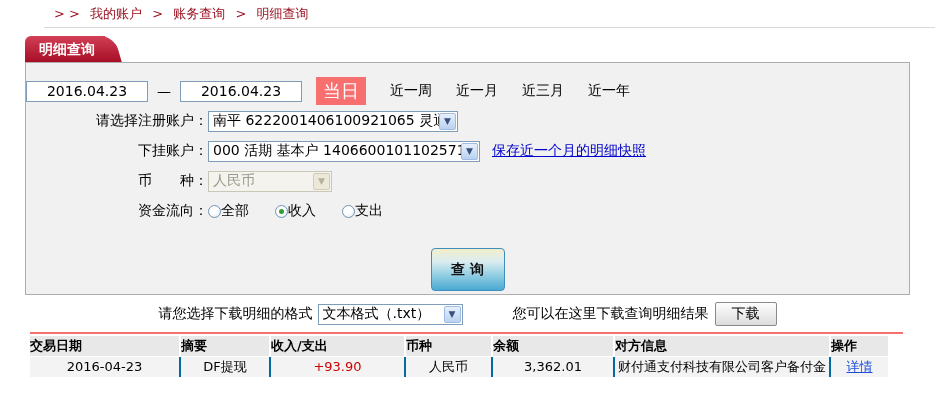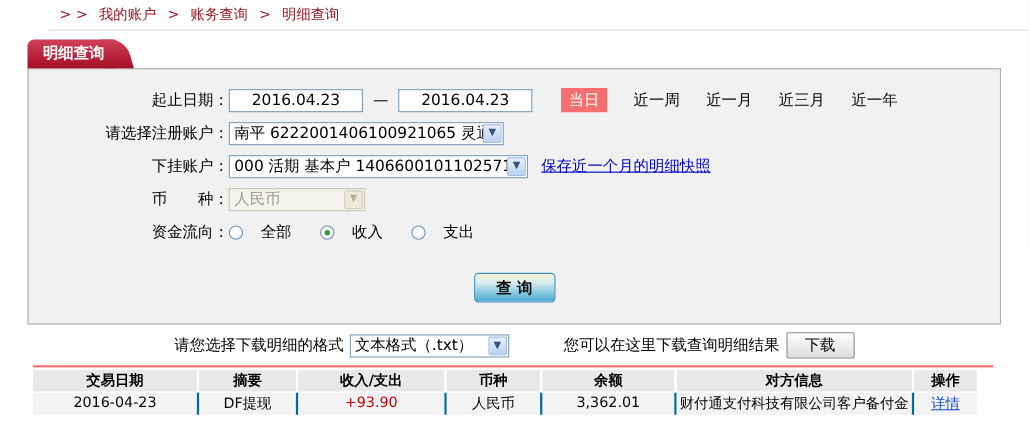--- a/index.html
+++ b/index.html
@@ -28,70 +28,70 @@
 
   
   .panel { margin:0 25px; border:1px solid #adadad; background:#f1f1f1;
     height:233px; padding-top:13px; }
   .form-row { display:flex; align-items:center; height:30px; font-size:14px; }
   .flabel { width:182px; text-align:right; white-space:pre; }
 
   .date-input { width:122px; height:21px; border:1px solid #7f9db9; background:#fff;
     text-align:center; font-size:14px; font-family:inherit; }
   .dash { margin:0 9px; }
-  .today-btn { margin-left:26px; background:#f76f6f; color:#fff;
-    padding:2px 7px; font-size:14px; cursor:pointer; }
+  .today-btn { margin-left:14px; background:#f76f6f; color:#fff;
+    padding:2px 7px; font-size:18px; cursor:pointer; }
   .range { margin-left:24px; cursor:pointer; }
 
   .xp-select { display:flex; align-items:center; border:1px solid #7f9db9;
     background:#fff; height:21px; font-size:14px; padding-left:4px; cursor:pointer; }
   .xp-select .val { flex:1; white-space:nowrap; overflow:hidden; }
   .xp-arrow { width:17px; height:17px; margin-right:1px; flex:0 0 17px;
     background:linear-gradient(180deg,#e7f0fc,#b9d2f0); border:1px solid #9ebbe4;
     border-radius:2px; display:flex; align-items:center; justify-content:center;
     font-size:9px; color:#38507e; }
   .sel-account { width:250px; }
   .sel-subaccount { width:272px; }
   .sel-currency { width:124px; }
   .sel-format { width:145px; }
   .xp-select.disabled { border-color:#c9c7b8; background:#f4f3ee; color:#9c9a8c; cursor:default; }
   .xp-select.disabled .xp-arrow { background:#ece9d8; border-color:#cfccba; color:#b4b19c; }
 
   .snapshot-link { margin-left:12px; color:#0000cc; font-size:14px;
     text-decoration:underline; cursor:pointer; }
 
   .flow-option { margin-right:26px; display:inline-flex; align-items:center;
-    gap:16px; cursor:pointer; }
+    gap:0; cursor:pointer; }
   .radio { width:13px; height:13px; border-radius:50%; border:1px solid #6f93b4;
     background:radial-gradient(circle at 35% 30%,#ffffff 40%,#dde7ef);
     display:inline-block; position:relative; }
   .radio.checked::after { content:""; position:absolute; left:3px; top:3px;
     width:5px; height:5px; border-radius:50%; background:#2f9e2f; }
 
   .query-row { text-align:center; margin-top:22px; }
-  .query-btn { width:74px; height:27px; border:1px solid #3f8fbe; border-radius:4px;
+  .query-btn { width:74px; height:43px; border:1px solid #3f8fbe; border-radius:4px;
     background:linear-gradient(180deg,#f1eecb 0%,#dcedf0 30%,#8fcde2 65%,#4aa8d2 100%);
     font-size:14px; font-weight:bold; color:#111; font-family:inherit; cursor:pointer; }
 
   
   .download-row { margin-top:6px; height:26px; display:flex; align-items:center;
     justify-content:center; font-size:14px; }
   .download-row .fmt-label { margin-right:5px; }
   .download-row .hint { margin-left:50px; }
   .download-btn { margin-left:6px; width:62px; height:24px; border:1px solid #8a8a8a;
     border-radius:2px; background:linear-gradient(180deg,#fefefe,#dcdcdc);
     font-size:14px; font-family:Liberation Serif, serif; cursor:pointer; }
 
   .red-line { height:2px; background:#f76f6f; margin:5px 32px 0 30px; }
 
   
   .detail-table { width:858px; margin:2px 0 0 30px; border-collapse:collapse;
     font-size:13px; table-layout:fixed; }
   .detail-table th { background:#e8e8e8; font-weight:bold; height:20px;
-    text-align:center; border-right:2px solid #fff; border-bottom:1px solid #fff;
+    text-align:left; border-right:2px solid #fff; border-bottom:1px solid #fff;
     overflow:hidden; white-space:nowrap; }
   .detail-table td { background:#f3f3f3; height:21px; text-align:center;
     border-right:2px solid #0369a1; overflow:hidden; white-space:nowrap; }
   .detail-table th:last-child, .detail-table td:last-child { border-right:none;font-family:Liberation Mono, monospace; }
   .amount { color:#cc0000; }
   .action-link { color:#1d4ed8; text-decoration:underline; cursor:pointer; }
 </style>
 </head>
 <body>
 
@@ -106,21 +106,20 @@
 
 <div class="tab-row">
   <div class="tab">
     <span>明细查询</span>
   </div>
 </div>
 
 <div class="panel">
 
   <div class="form-row">
-    <span class="flabel">起止日期：</span>
     <input class="date-input" value="2016.04.23" style="">
     <span class="dash">—</span>
     <input class="date-input" value="2016.04.23" style="">
     <span class="today-btn">当日</span>
     <span class="range">近一周</span>
     <span class="range">近一月</span>
     <span class="range">近三月</span>
     <span class="range">近一年</span>
   </div>
 

